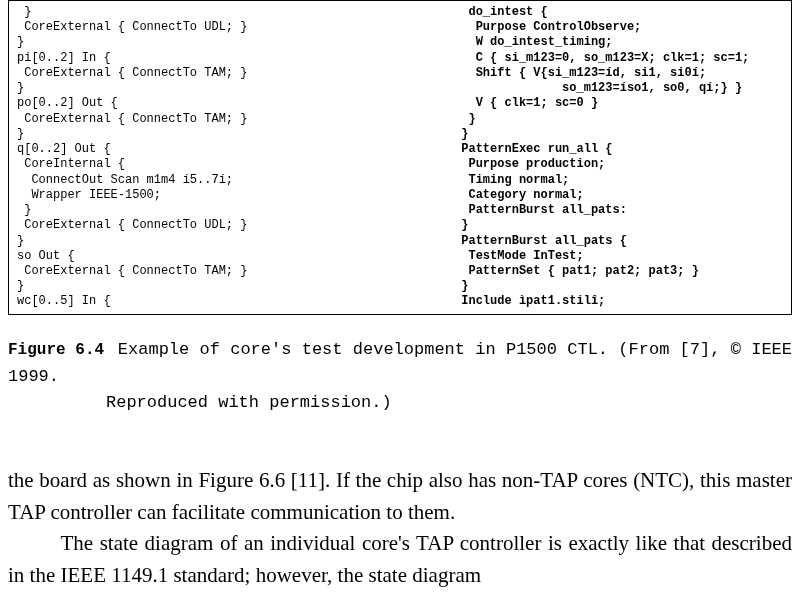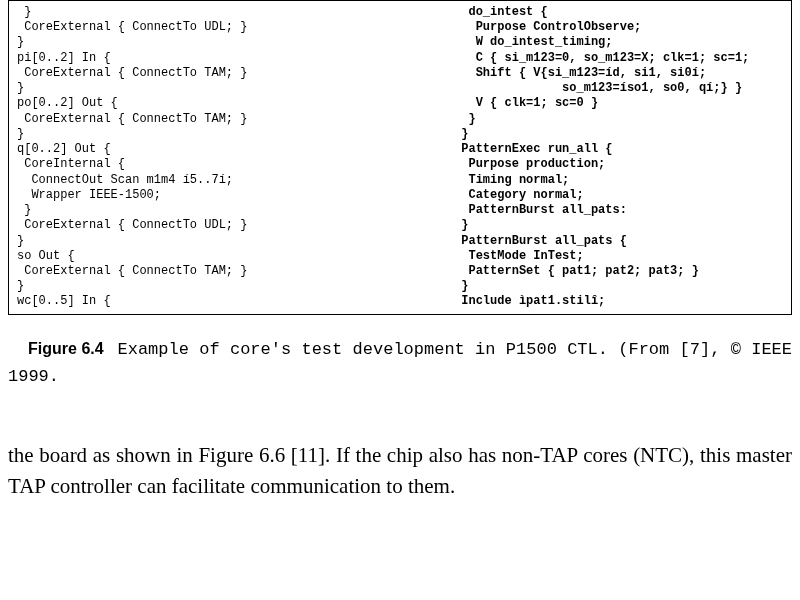--- a/index.html
+++ b/index.html
@@ -35,24 +35,23 @@
       width: 42%;
       font-weight: bold;
     }
     .figure-caption {
       margin: 18px 8px 50px 8px;
       font-size: 18px;
       line-height: 1.5;
       text-align: justify;
     }
     .figure-label {
-      font-family: Liberation Sans, sans-serif;
+      font-family: Liberation Mono, monospace;
       font-weight: bold;
       font-size: 16px;
-      margin-left: 20px;
     }
     .caption-text {
       font-family: Liberation Mono, monospace;
       font-size: 17px;
       display: inline;
     }
     .caption-indent {
       display: block;
       margin-left: 98px;
     }
@@ -110,17 +109,19 @@
 }
 PatternBurst all_pats {
  TestMode InTest;
  PatternSet { pat1; pat2; pat3; }
 }
 Include ìpat1.stilî;</div>
 </div>
 
 <div class="figure-caption">
   <span class="figure-label">Figure 6.4</span>&nbsp;&nbsp;&nbsp;<span class="caption-text">Example of core's test development in P1500 CTL. (From [7], © IEEE 1999.</span>
+  <span class="caption-indent caption-text">Reproduced with permission.)</span>
 </div>
 
 <div class="body-text">
   <p>the board as shown in Figure 6.6 [11]. If the chip also has non-TAP cores (NTC), this master TAP controller can facilitate communication to them.</p>
+  <p class="indent">The state diagram of an individual core's TAP controller is exactly like that described in the IEEE 1149.1 standard; however, the state diagram</p>
 </div>
 
 </body></html>

